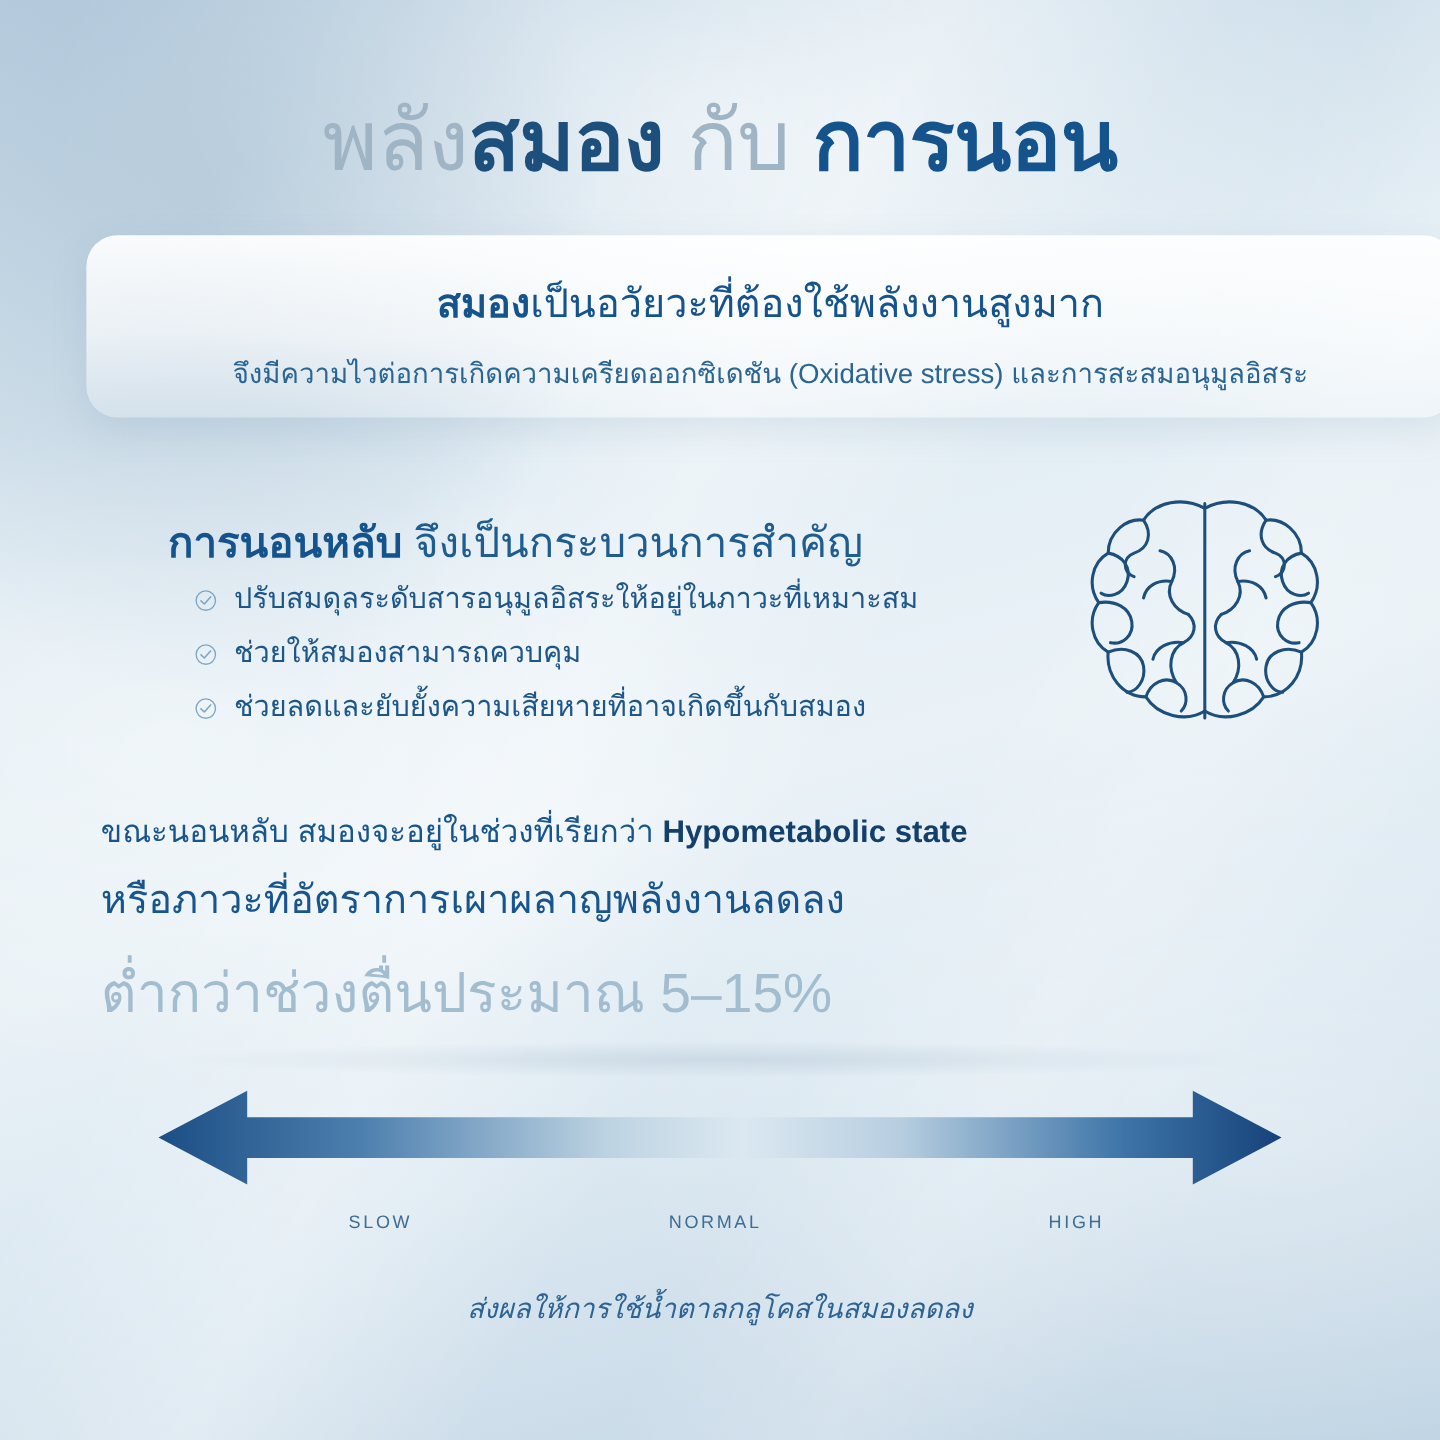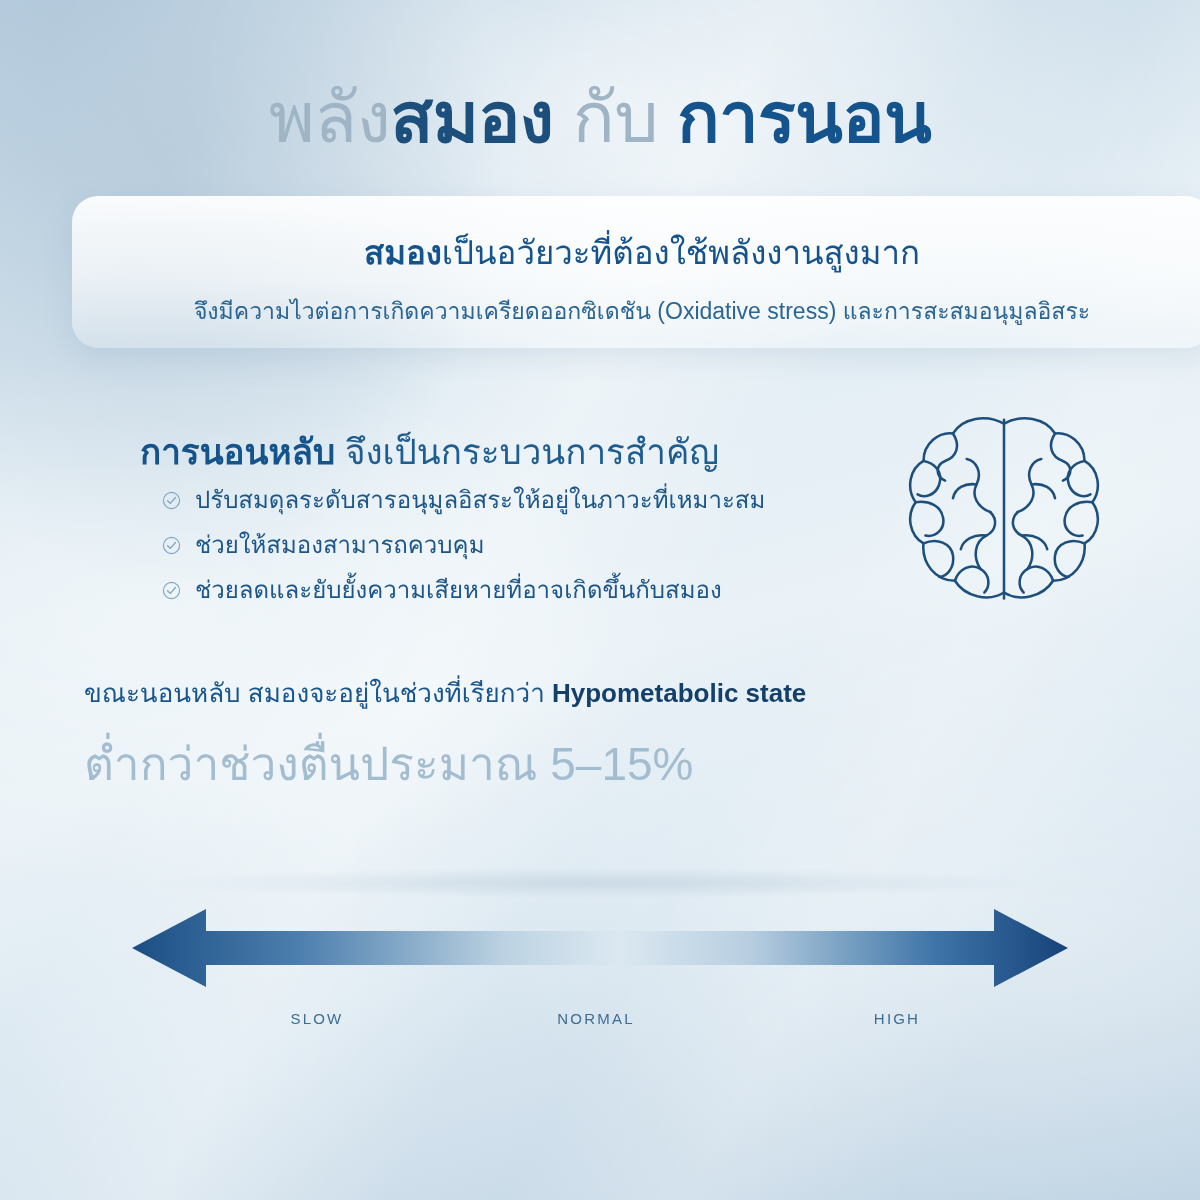--- a/index.html
+++ b/index.html
@@ -303,20 +303,21 @@
           <path d="M138 82 C150 80 160 86 162 96"></path>
           <path d="M128 134 C140 132 152 138 154 148"></path>
         </g>
       </svg>
     </div>
 
     <div class="sec3">
       <div class="sec3-l1">
         <span>ขณะนอนหลับ สมองจะอยู่ในช่วงที่เรียกว่า </span><b>Hypometabolic state</b>
       </div>
+      <div class="sec3-l2">หรือภาวะที่อัตราการเผาผลาญพลังงานลดลง</div>
       <div class="sec3-big">ต่ำกว่าช่วงตื่นประมาณ 5–15%</div>
     </div>
 
     <div class="shadow-band"></div>
 
     <div class="scale">
       <svg viewBox="0 0 936 86" width="936" height="86">
         <defs>
           <linearGradient id="arrowGrad" x1="0" y1="0" x2="1" y2="0">
             <stop offset="0%" stop-color="#1b4e84"></stop>
@@ -332,16 +333,17 @@
       </svg>
     </div>
 
     <div class="scale-labels">
       <span class="sl-slow">SLOW</span>
       <span class="sl-normal">NORMAL</span>
       <span class="sl-high">HIGH</span>
     </div>
 
     <div class="footer">
+      <div class="footer-l1">ส่งผลให้การใช้น้ำตาลกลูโคสในสมองลดลง</div>
     </div>
 
   </div>
 </div>
 
 </body></html>

